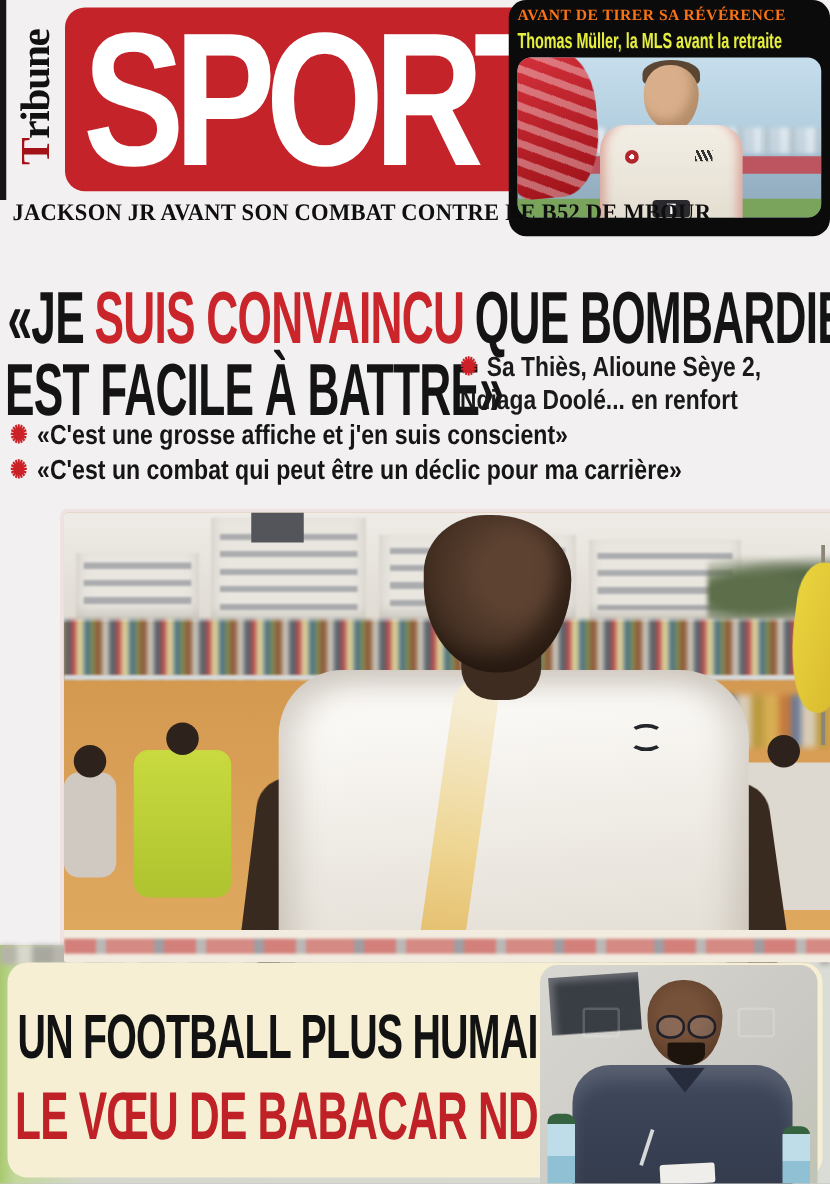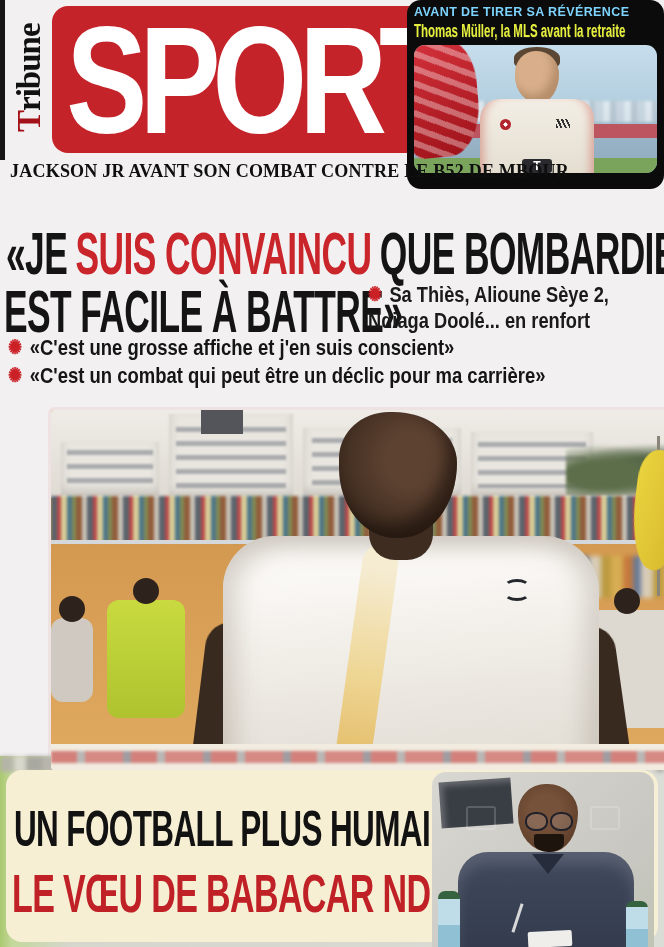--- a/index.html
+++ b/index.html
@@ -15,21 +15,21 @@
   .tribune .t-red{color:#a31218;}
   .sport-box{position:absolute;left:52px;top:6px;width:368px;height:147px;
              background:#c5232a;border-radius:16px;overflow:hidden;
              display:flex;align-items:center;justify-content:center;padding-left:20px;}
   .sport-text{font-weight:bold;font-size:152px;line-height:140px;color:#fff;
               letter-spacing:-10px;transform:scaleX(.8);white-space:nowrap;}
 
   
   .mueller-card{position:absolute;left:407px;top:0;width:257px;height:189px;
                 background:#0b0b0b;border-radius:14px;padding:5px 7px;box-sizing:border-box;}
-  .m-kicker{font-family:Liberation Sans, sans-serif;font-weight:bold;color:#7dd3fc;
+  .m-kicker{font-family:Liberation Serif, serif;font-weight:bold;color:#f97316;
             font-size:12.5px;letter-spacing:.4px;}
   .m-headline{color:#e6ef3b;font-weight:bold;font-size:17.5px;white-space:nowrap;
               transform:scaleX(.655);transform-origin:0 50%;margin-top:2px;
               text-shadow:1px 1px 0 #222;}
   .m-photo{position:relative;margin-top:3px;height:128px;border-radius:11px;overflow:hidden;
            background:linear-gradient(180deg,#c6ddec 0%,#b2cede 48%,#9db8cb 62%,#8fa9bc 100%);}
   .m-stand{position:absolute;left:0;right:0;top:44%;height:16%;
            background:repeating-linear-gradient(90deg,#e7edf2 0 7px,#b9c6d0 7px 13px,#cdd8e0 13px 21px);
            filter:blur(1.5px);opacity:.8;}
   .m-boards{position:absolute;left:0;right:0;top:62%;height:11%;background:#c2454d;opacity:.85;filter:blur(.5px);}

